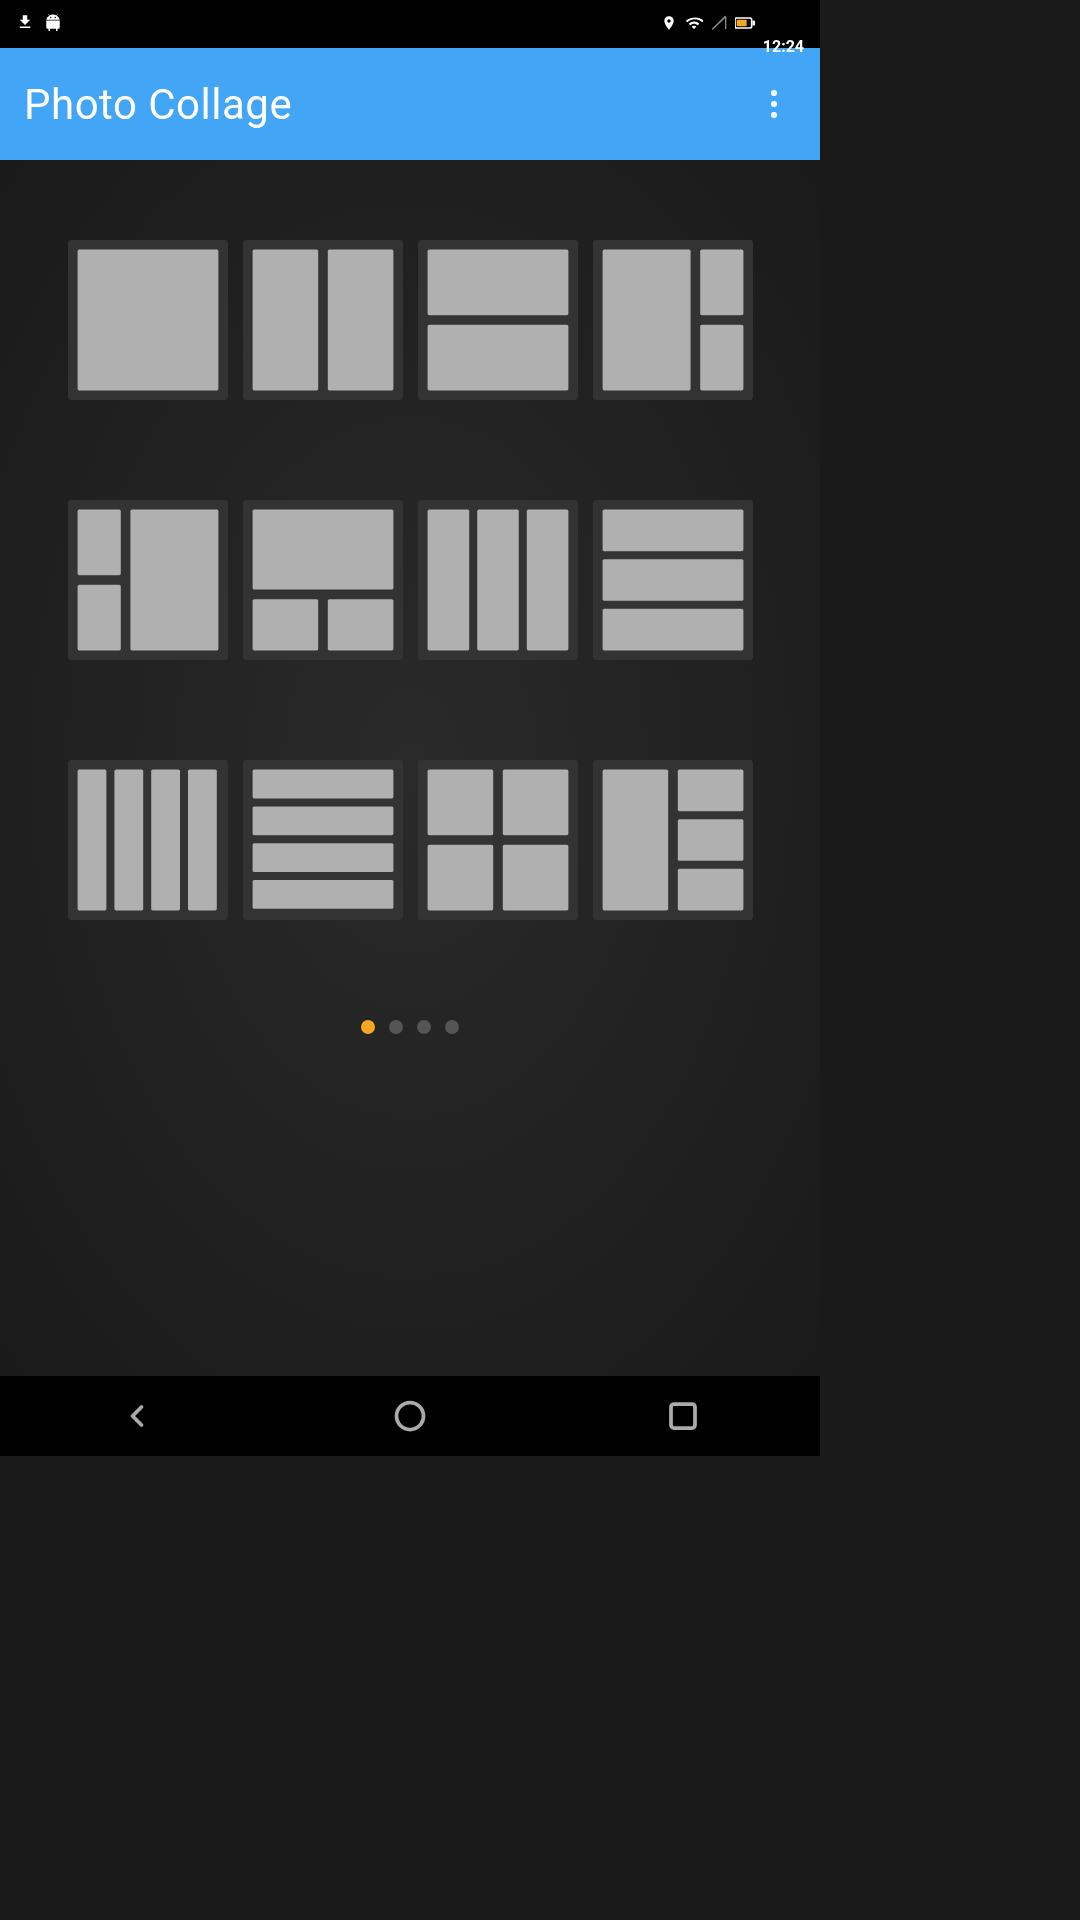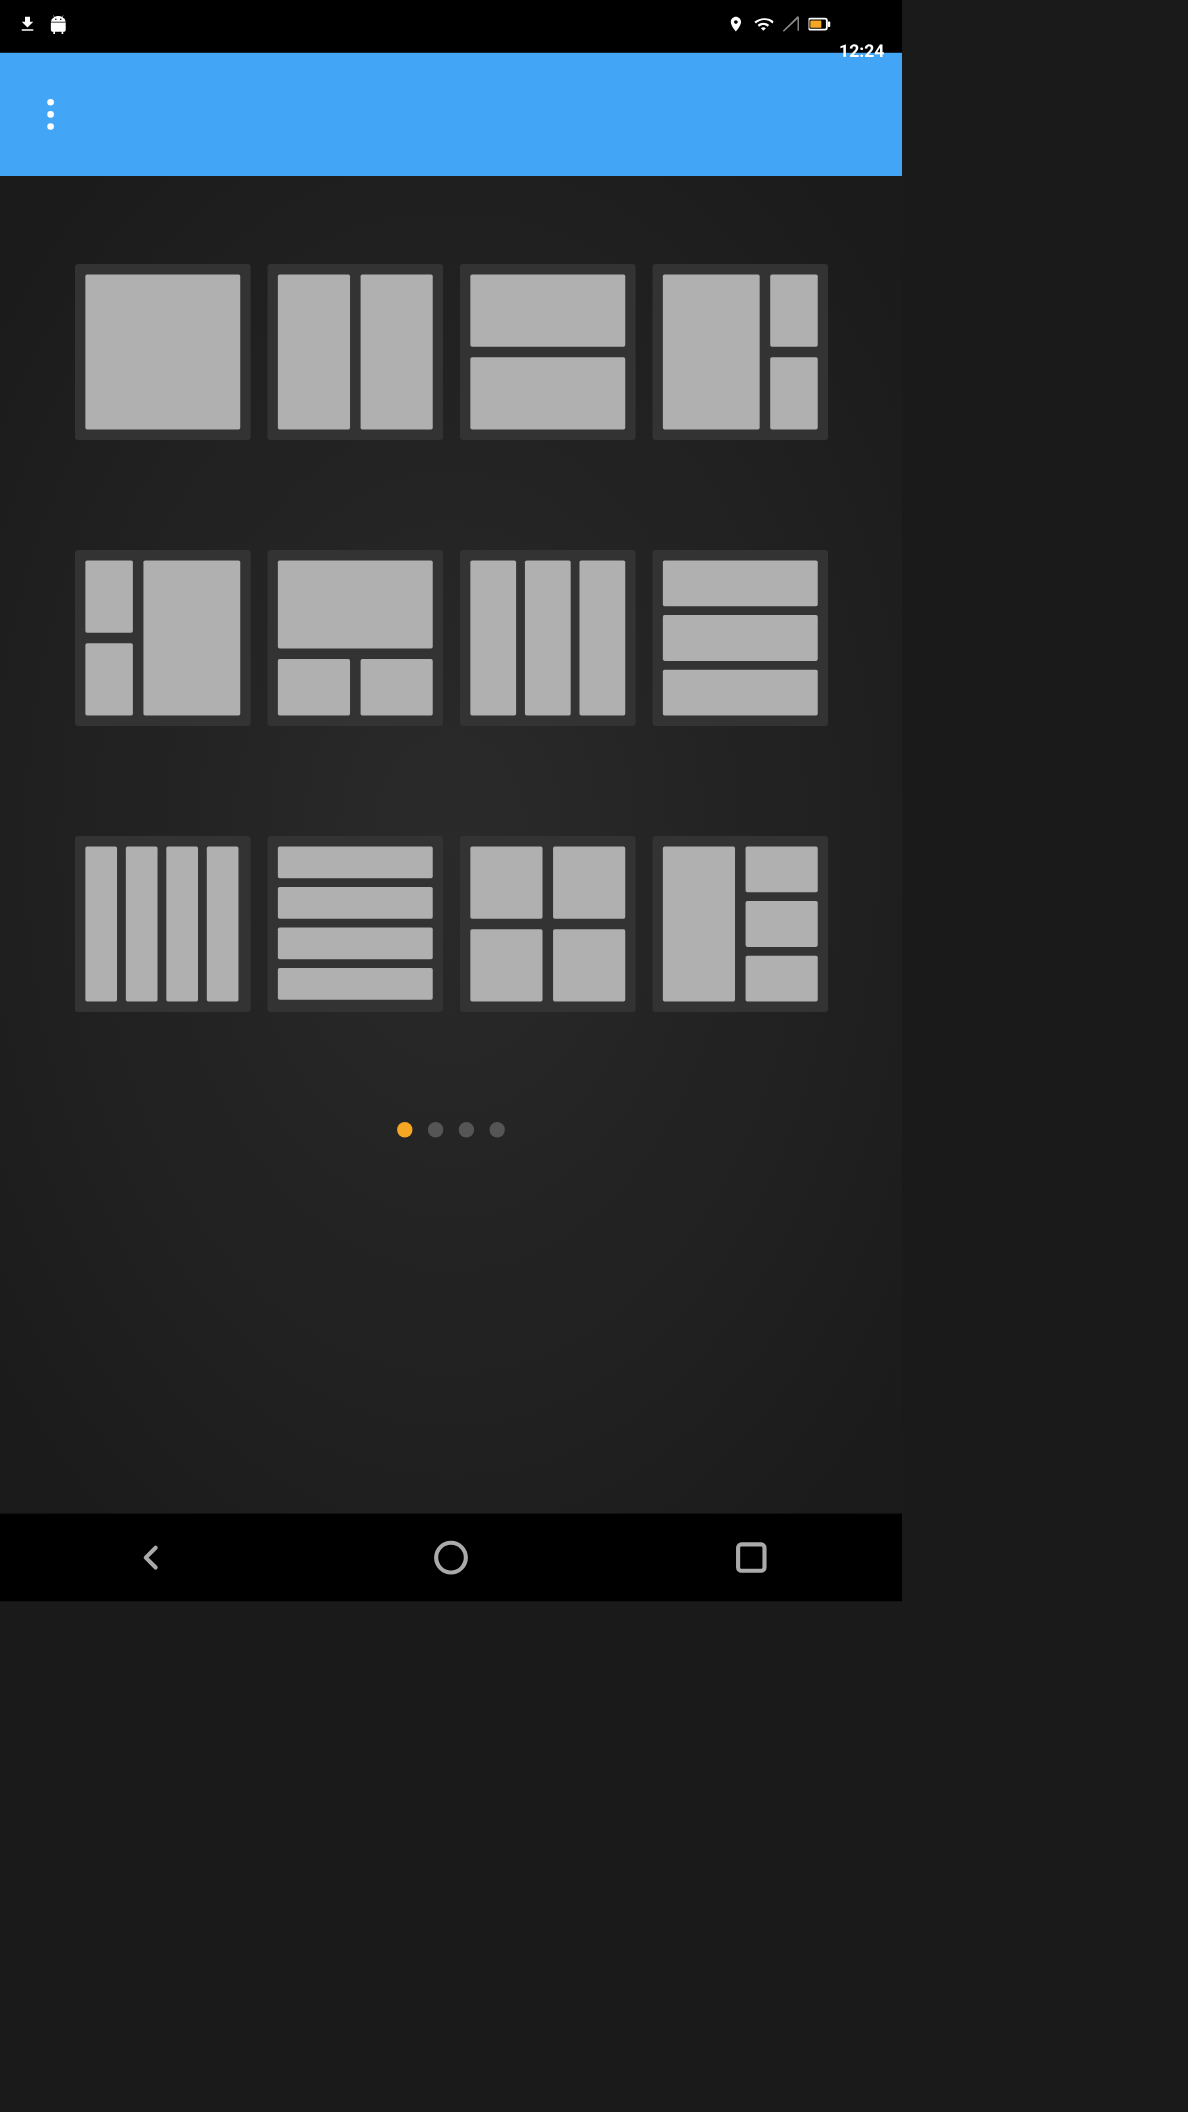--- a/index.html
+++ b/index.html
@@ -230,20 +230,21 @@
           <rect x="0" y="1" width="20" height="12" rx="2" ry="2" stroke="white" stroke-width="2" fill="none"></rect>
           <rect x="2" y="3" width="12" height="8" rx="1" fill="#f5a623"></rect>
           <rect x="21" y="4" width="3" height="6" rx="1" fill="white"></rect>
         </svg>
     </span>
     <span class="time">12:24</span>
   </div>
 </div>
 
 <div class="app-bar">
+  <span class="app-title">Photo Collage</span>
   <div class="overflow-menu-btn">
     <div class="three-dots">
       <span></span>
       <span></span>
       <span></span>
     </div>
   </div>
 </div>
 
 <div class="main-content">

